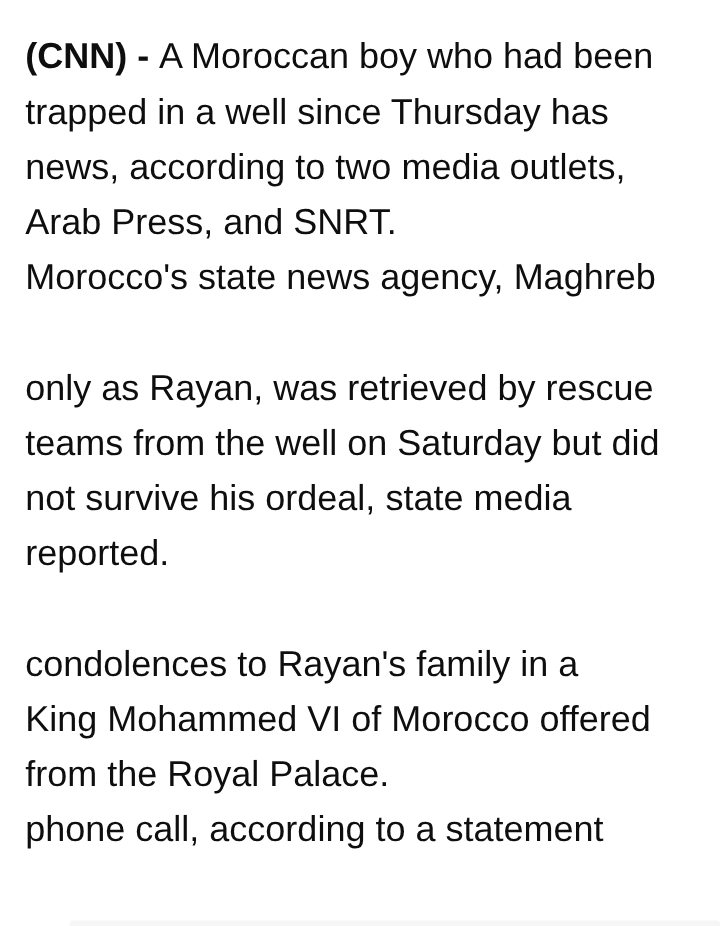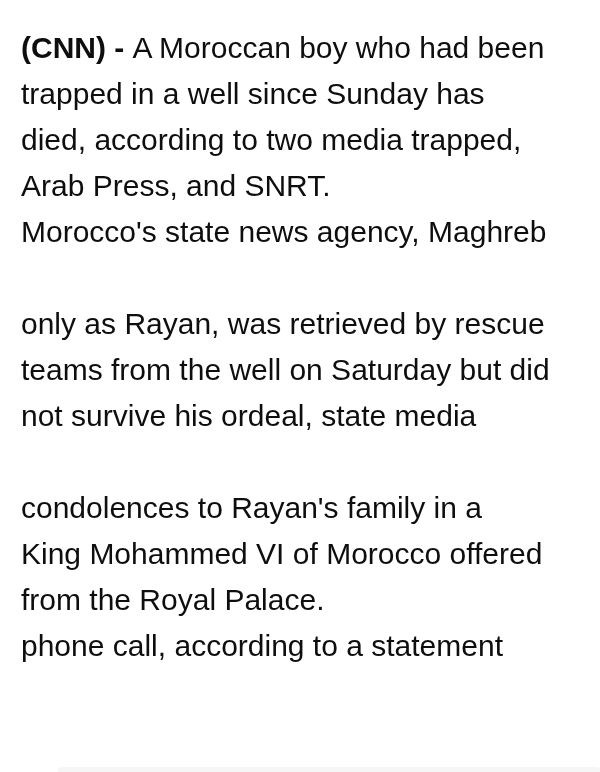--- a/index.html
+++ b/index.html
@@ -44,30 +44,31 @@
     border-radius: 3px 3px 0 0;
   }
 </style>
 </head>
 <body>
 
 <div class="article">
 
   <p class="paragraph">
     <span class="line"><span class="source-label">(CNN) -</span><span>A Moroccan boy who had been</span></span>
-    <span class="line">trapped in a well since Sunday has</span>
-    <span class="line">died, according to two media trapped,</span>
+    <span class="line">trapped in a well since Thursday has</span>
+    <span class="line">news, according to two media outlets,</span>
     <span class="line">Arab Press, and SNRT.</span>
     <span class="line">Morocco's state news agency, Maghreb</span>
   </p>
 
   <p class="paragraph">
     <span class="line">only as Rayan, was retrieved by rescue</span>
     <span class="line">teams from the well on Saturday but did</span>
     <span class="line">not survive his ordeal, state media</span>
+    <span class="line">reported.</span>
   </p>
 
   <p class="paragraph">
     <span class="line">condolences to Rayan's family in a</span>
     <span class="line">King Mohammed VI of Morocco offered</span>
     <span class="line">from the Royal Palace.</span>
     <span class="line">phone call, according to a statement</span>
   </p>
 
 </div>

